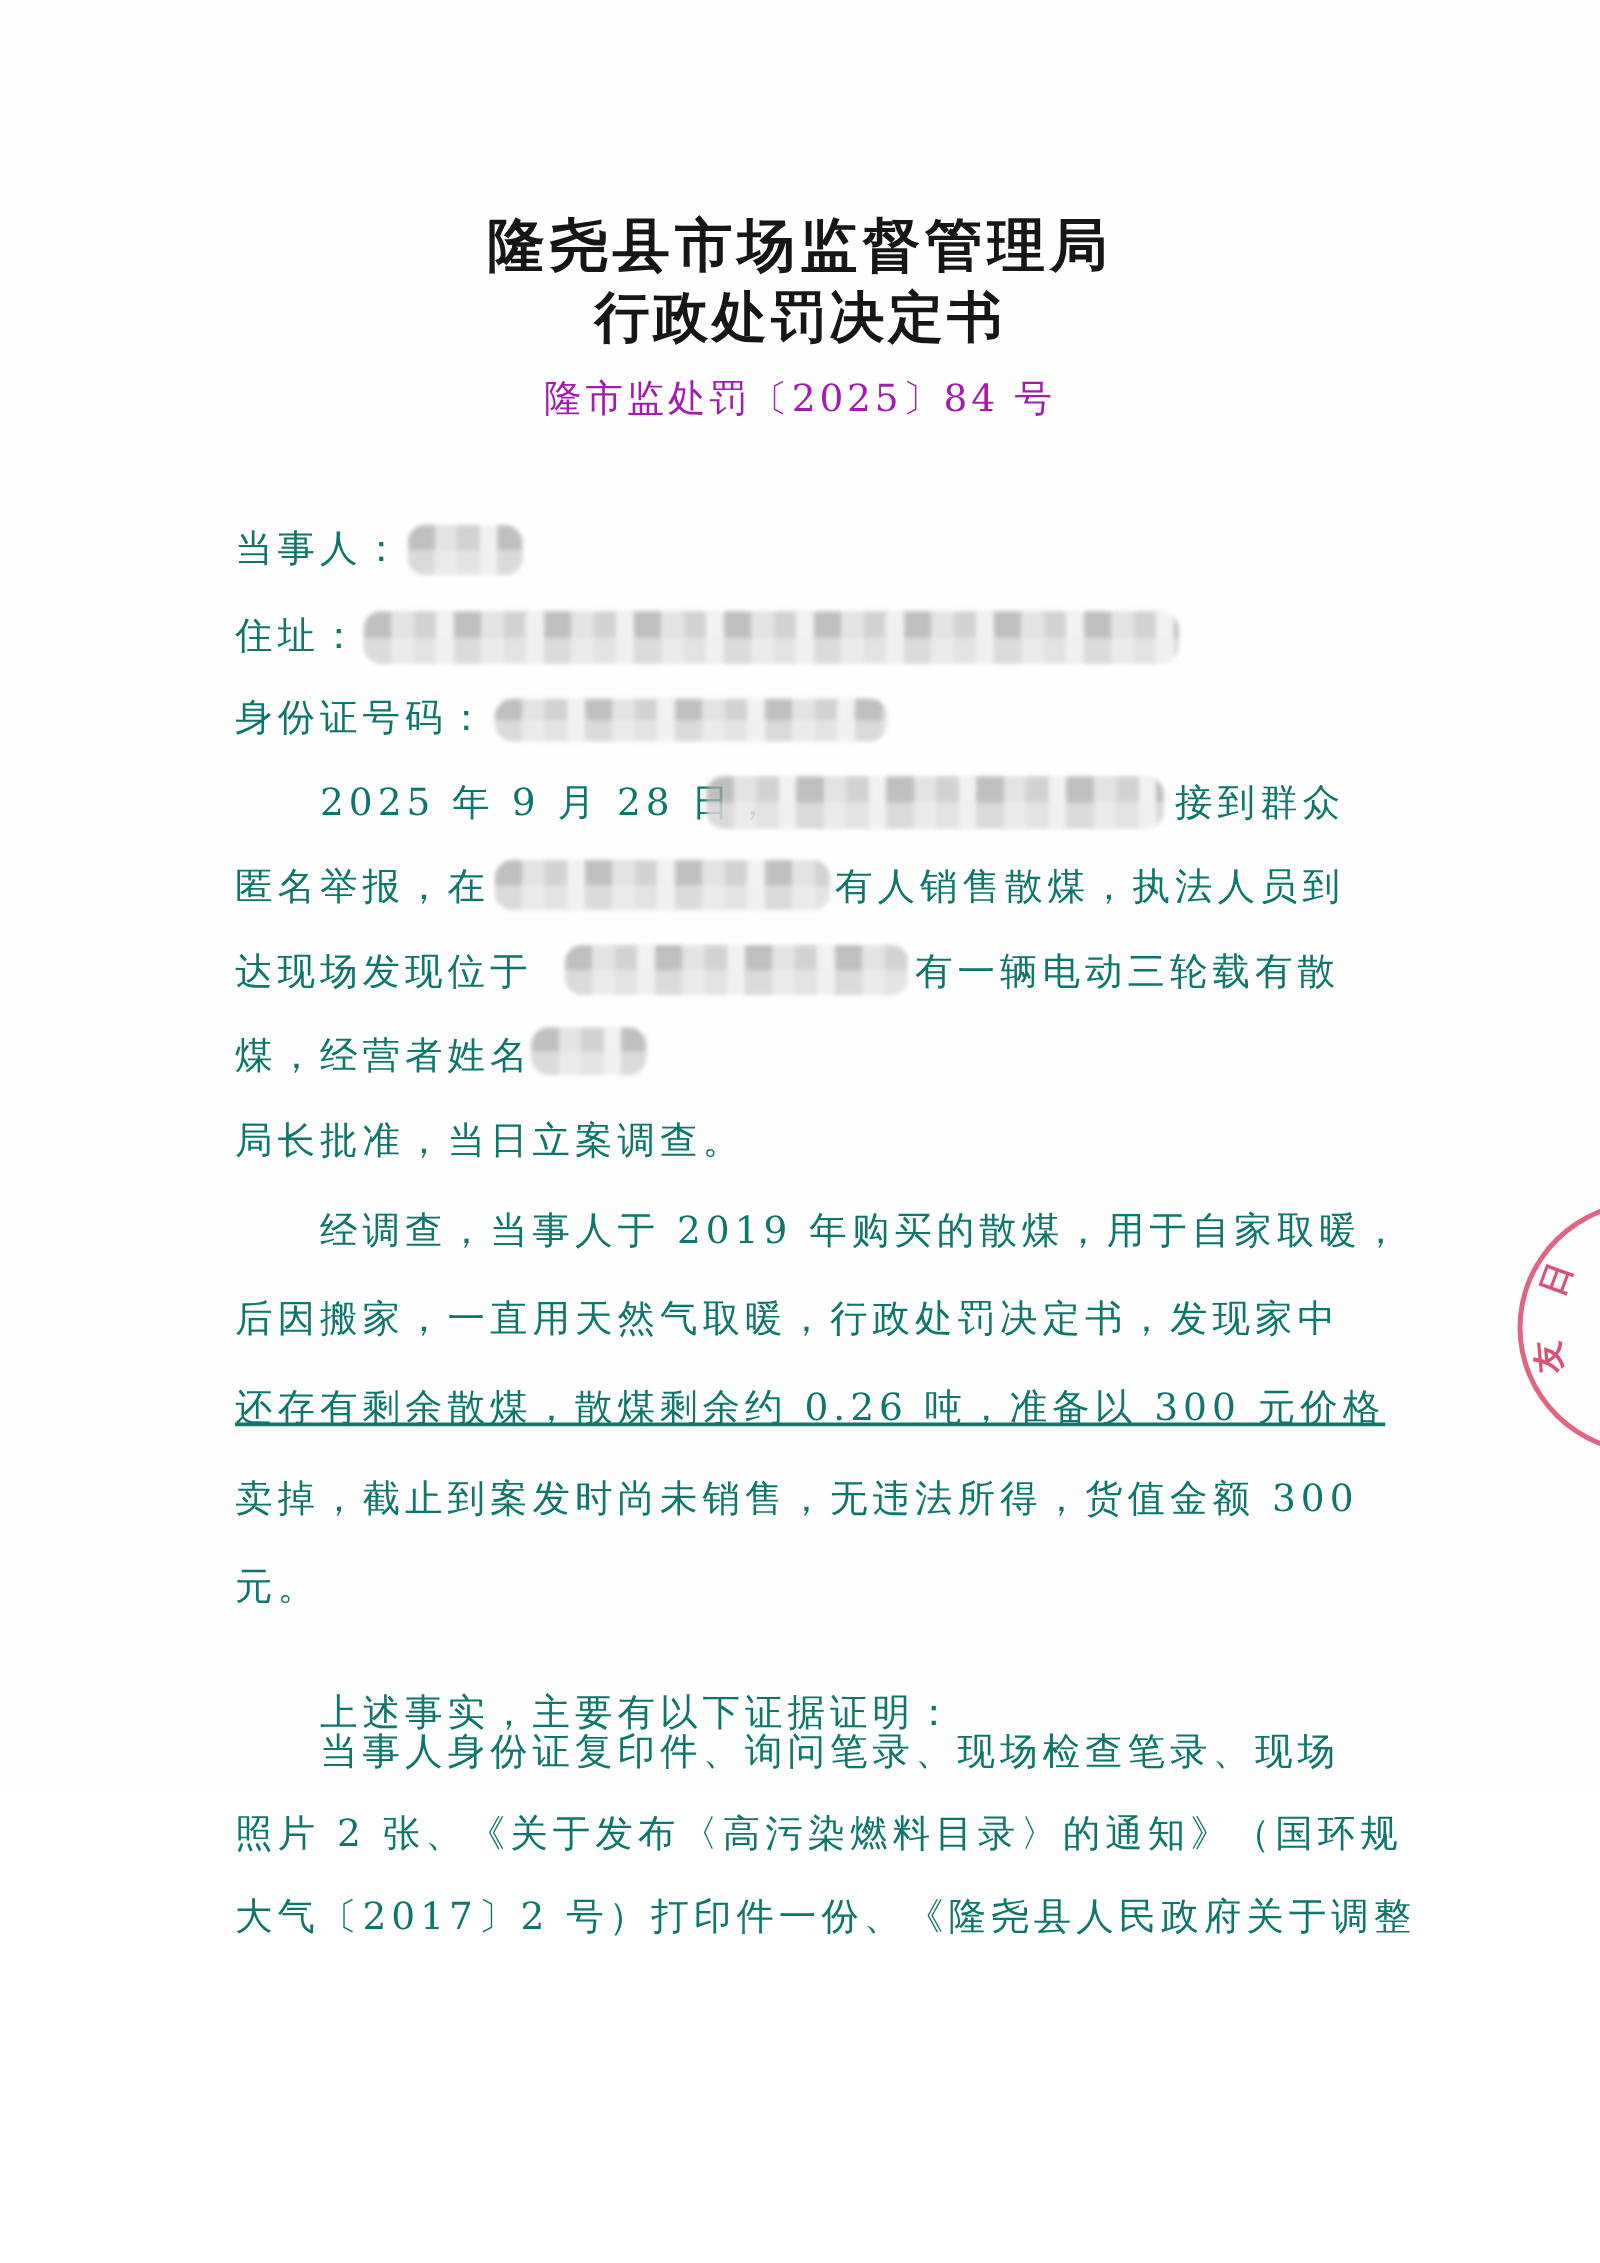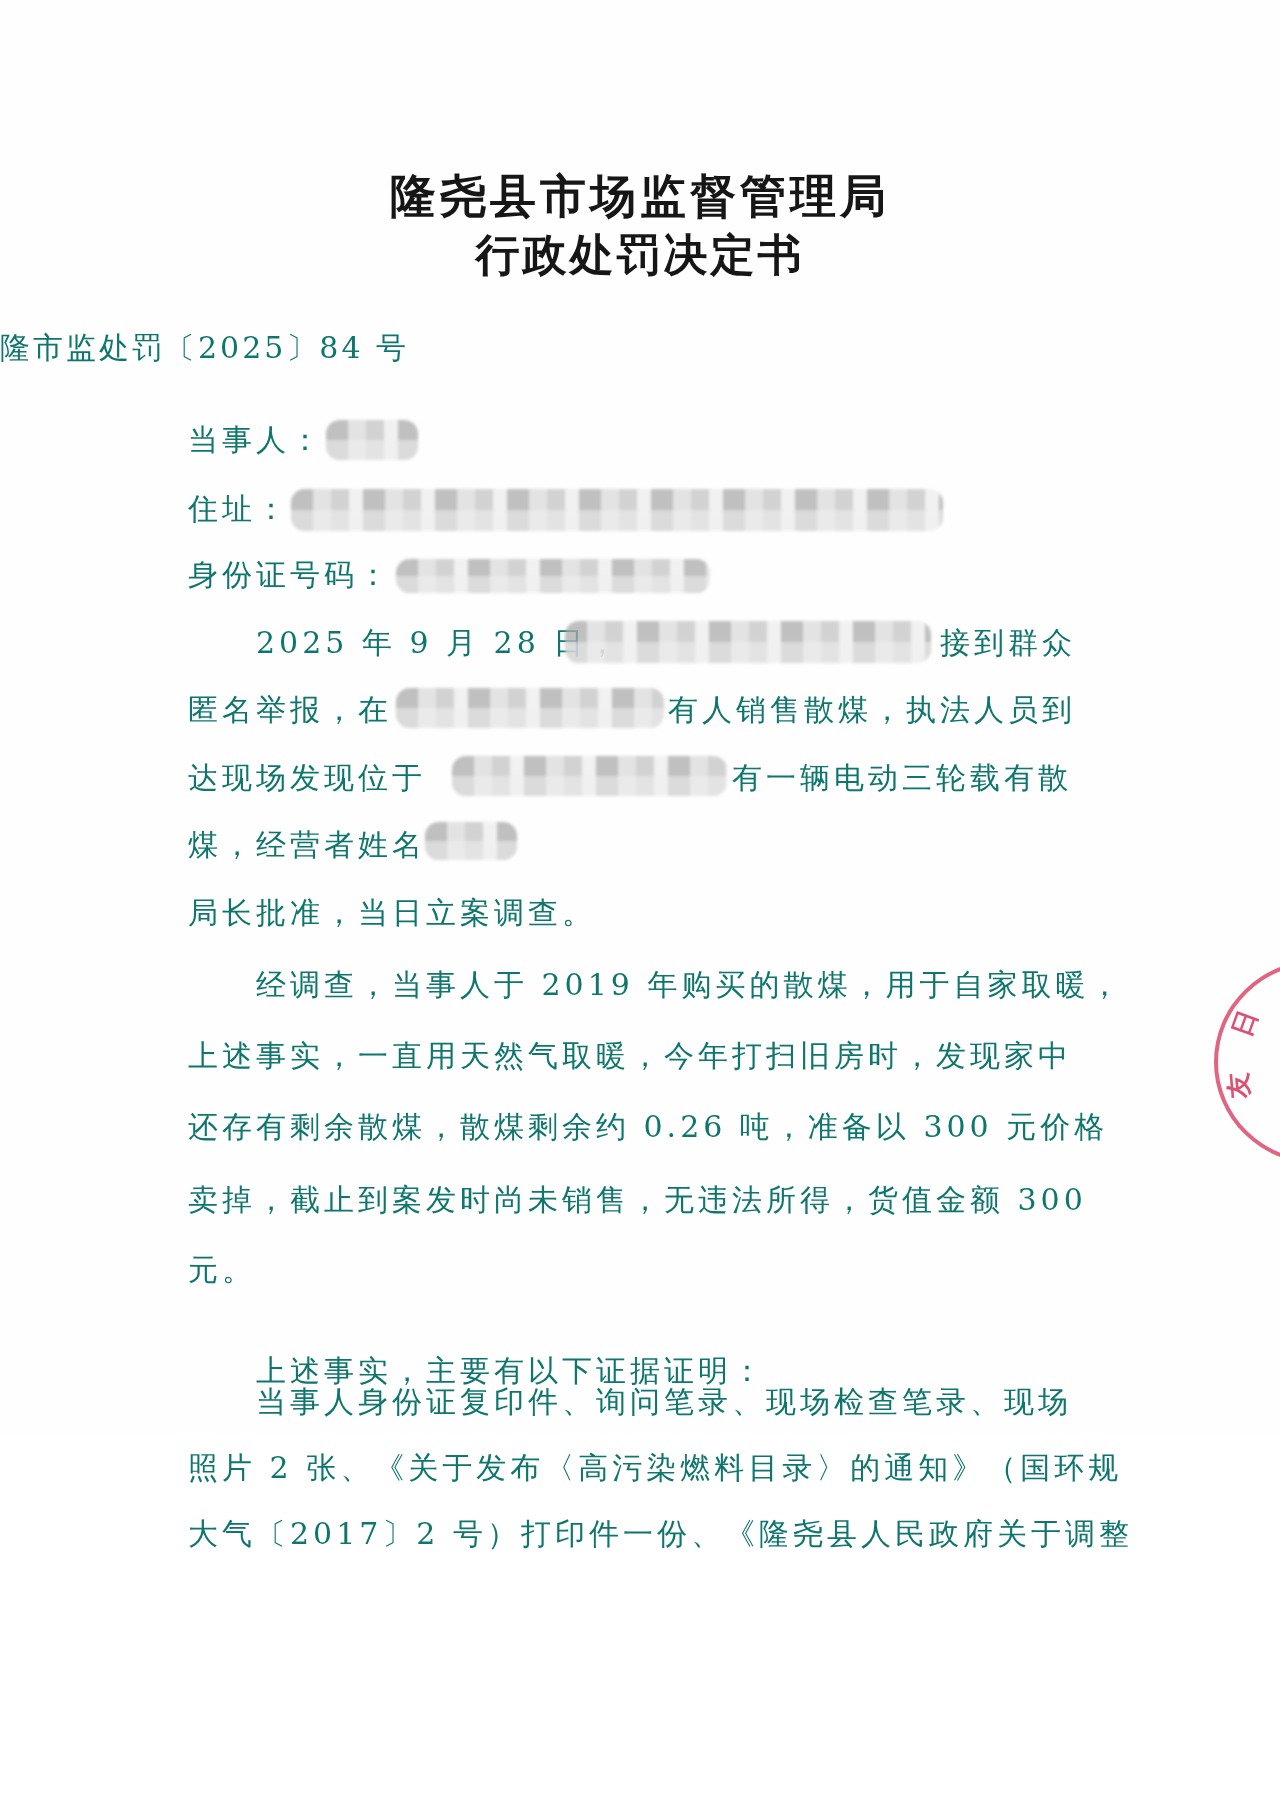--- a/index.html
+++ b/index.html
@@ -2,22 +2,22 @@
 <html><head>
 <meta charset="utf-8">
 <style>
   html, body { margin: 0; padding: 0; background: #ffffff; }
   body { width: 1280px; height: 1810px; position: relative; overflow: hidden;
          font-family: "DejaVu Serif", "Liberation Serif", serif; color: #1e1e1e; }
   .page { position: absolute; left: 0; top: 0; width: 1280px; height: 1434px; background: #fefefe; }
   .title { position: absolute; left: 0; width: 1280px; text-align: center; font-weight: bold; color: #161616; }
   .title1 { top: 170px; font-size: 46px; letter-spacing: 4px; line-height: 52px; }
   .title2 { top: 230px; font-size: 44px; letter-spacing: 3px; line-height: 50px; }
-  .docnum { position: absolute; left: 0; width: 1280px; top: 300px; text-align: left;
-            font-size: 30px; letter-spacing: 3px; line-height: 40px; color: #0f766e; margin-top: 28px; }
+  .docnum { position: absolute; left: 0; width: 1280px; top: 300px; text-align: center;
+            font-size: 30px; letter-spacing: 3px; line-height: 40px; color: #a21caf; }
   .line { position: absolute; left: 188px; font-size: 30px; line-height: 40px; letter-spacing: 4px;
           white-space: nowrap; color: #0f766e; }
   .indent { left: 256px; }
   .redact { position: absolute; border-radius: 14px;
             background:
               repeating-linear-gradient(90deg, rgba(170,170,170,0.75) 0 22px, rgba(215,215,215,0.7) 22px 40px, rgba(195,195,195,0.75) 40px 58px, rgba(235,235,235,0.7) 58px 72px);
             filter: blur(1.5px); }
   .redact::after { content: ""; position: absolute; left: 0; right: 0; top: 50%; bottom: 0;
                    background: rgba(240,240,240,0.55); border-radius: 0 0 14px 14px; }
   .stamp { position: absolute; left: 1214px; top: 960px; width: 200px; height: 196px;
@@ -75,22 +75,22 @@
   <div class="line" style="top:825px;">
     <span>煤，经营者姓名</span>
   </div>
   <div class="redact" style="left:425px; top:822px; width:92px; height:38px;"></div>
 
   <div class="line" style="top:893px;">
     <span>局长批准，当日立案调查。</span>
   </div>
 
   <div class="line indent" style="top:965px;">经调查，当事人于 2019 年购买的散煤，用于自家取暖，</div>
-  <div class="line" style="top:1036px;">上述事实，一直用天然气取暖，今年打扫旧房时，发现家中</div>
-  <div class="line" style="top:1107px;">还存有剩余散煤，散煤剩余约 0.26 吨，准备以 300 元价格</div>
+  <div class="line" style="top:1036px;">后因搬家，一直用天然气取暖，行政处罚决定书，发现家中</div>
+  <div class="line" style="top:1107px;text-decoration:underline;">还存有剩余散煤，散煤剩余约 0.26 吨，准备以 300 元价格</div>
   <div class="line" style="top:1180px;">卖掉，截止到案发时尚未销售，无违法所得，货值金额 300</div>
   <div class="line" style="top:1250px;">元。</div>
 
   <div class="line indent" style="top:1351px;">上述事实，主要有以下证据证明：</div>
 
   <div class="line indent" style="top:1382px;">当事人身份证复印件、询问笔录、现场检查笔录、现场</div>
   <div class="line" style="top:1448px;">照片 2 张、《关于发布〈高污染燃料目录〉的通知》（国环规</div>
   <div class="line" style="top:1514px;">大气〔2017〕2 号）打印件一份、《隆尧县人民政府关于调整</div>
 
   <div class="stamp">

